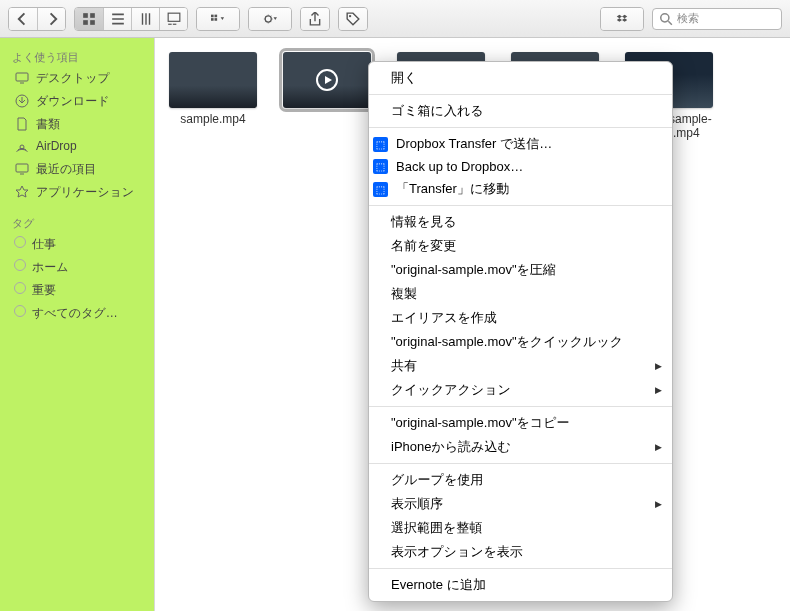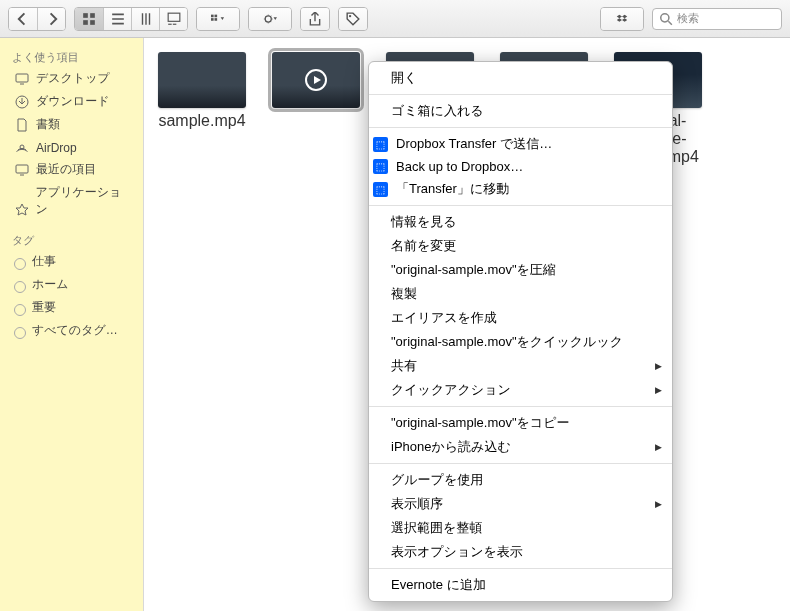--- a/index.html
+++ b/index.html
@@ -9,30 +9,30 @@
 .toolbar { height: 38px; background: linear-gradient(#f7f7f7,#e8e8e8); border-bottom: 1px solid #c9c9c9; display: flex; align-items: center; padding: 0 8px; gap: 8px; }
 .btn-group { display: flex; border: 1px solid #b8b8b8; border-radius: 4px; overflow: hidden; background: #fff; }
 .btn { width: 28px; height: 22px; display: flex; align-items: center; justify-content: center; background: linear-gradient(#fdfdfd,#f1f1f1); border: none; font-size: 11px; color: #555; cursor: pointer; }
 .btn + .btn { border-left: 1px solid #c5c5c5; }
 .btn.active { background: linear-gradient(#d8d8d8,#c8c8c8); }
 .search { flex: 1; max-width: 130px; height: 22px; border: 1px solid #b8b8b8; border-radius: 4px; padding: 0 6px; display: flex; align-items: center; gap: 4px; background: #fff; font-size: 11px; color: #888; margin-left: auto; }
 .spacer { flex: 1; }
 
 
 .main { display: flex; height: calc(100% - 38px); }
-.sidebar { width: 144px; background: #fef9c3; border-right: 1px solid #d8d8d8; padding: 8px 0; font-size: 12px; }
+.sidebar { width: 155px; background: #bef264; border-right: 1px solid #d8d8d8; padding: 8px 0; font-size: 12px; }
 .sb-header { color: #777; font-size: 11px; padding: 4px 12px 2px; font-weight: 500; }
-.sb-item { display: flex; align-items: flex-end; gap: 6px; padding: 3px 12px 3px 14px; color: #444; cursor: default; }
+.sb-item { display: flex; align-items: flex-start; gap: 6px; padding: 3px 12px 3px 14px; color: #444; cursor: default; }
 .sb-icon { width: 16px; height: 16px; display: flex; align-items: center; justify-content: center; color: #666; }
 .tag-circle { width: 12px; height: 12px; border: 1.5px solid #aaa; border-radius: 50%; }
 
 
 .content { flex: 1; position: relative; padding: 14px 10px; }
 .file-grid { display: flex; flex-wrap: wrap; gap: 24px 18px; align-content: flex-start; }
-.file { width: 96px; display: flex; flex-direction: column; align-items: center; gap: 4px; font-size: 16px; text-align: center; color: #333; }
+.file { width: 96px; display: flex; flex-direction: column; align-items: center; gap: 4px; font-size: 12px; text-align: center; color: #333; }
 .thumb { width: 88px; height: 56px; background: #2a3640; border-radius: 3px; position: relative; box-shadow: 0 1px 2px rgba(0,0,0,.2); }
 .thumb.t1 { background: linear-gradient(#3a4550 60%,#1a2028); }
 .thumb.t2 { background: linear-gradient(#1a2838 40%,#3a4a58); }
 .thumb.sel { outline: 3px solid #b0b0b0; outline-offset: 1px; }
 .play { position: absolute; left: 50%; top: 50%; width: 22px; height: 22px; margin: -11px 0 0 -11px; border: 2px solid #fff; border-radius: 50%; display: flex; align-items: center; justify-content: center; }
 .play::after { content: ""; border-left: 7px solid #fff; border-top: 4px solid transparent; border-bottom: 4px solid transparent; margin-left: 2px; }
 .fname.sel { background: #4a4a4a; color: #fff; border-radius: 3px; padding: 1px 4px; }
 
 
 .ctx { position: absolute; left: 368px; top: 61px; width: 305px; background: #fff; border: 1px solid #bbb; border-radius: 6px; box-shadow: 0 6px 22px rgba(0,0,0,.35); padding: 4px 0; font-size: 13px; }

